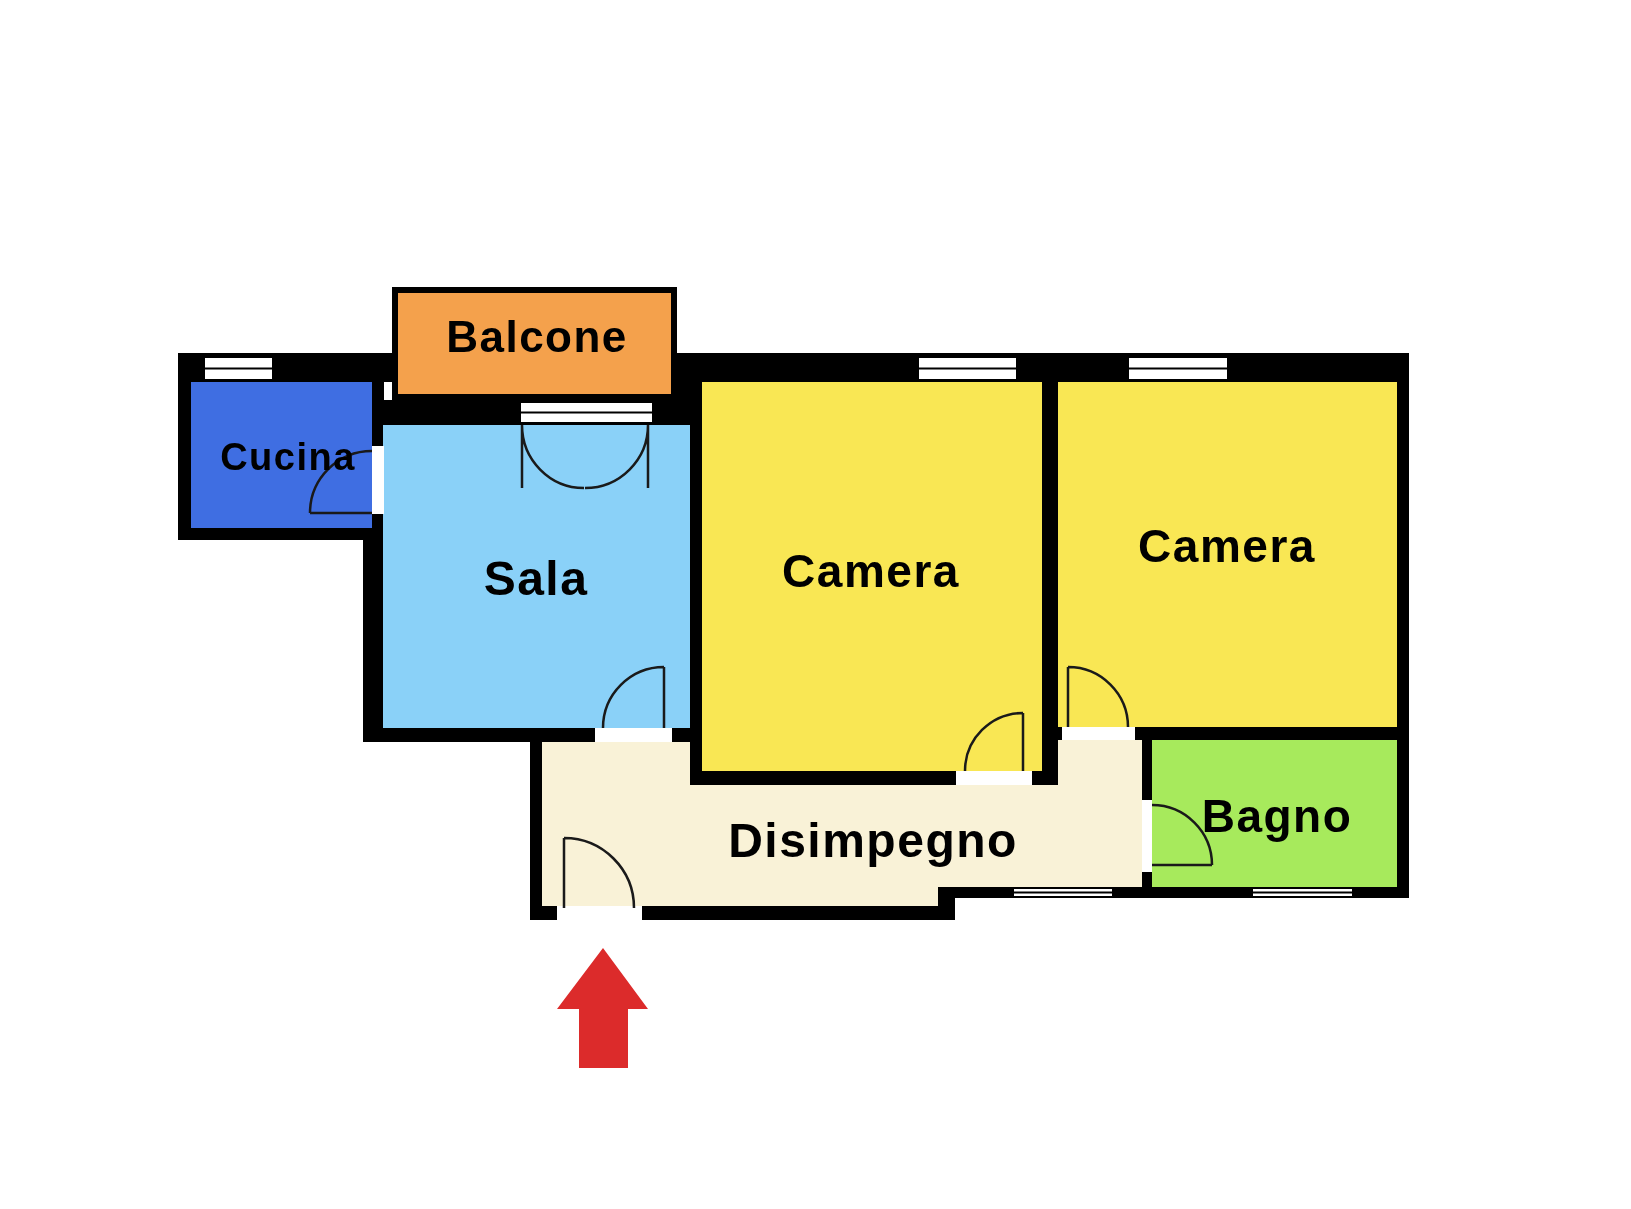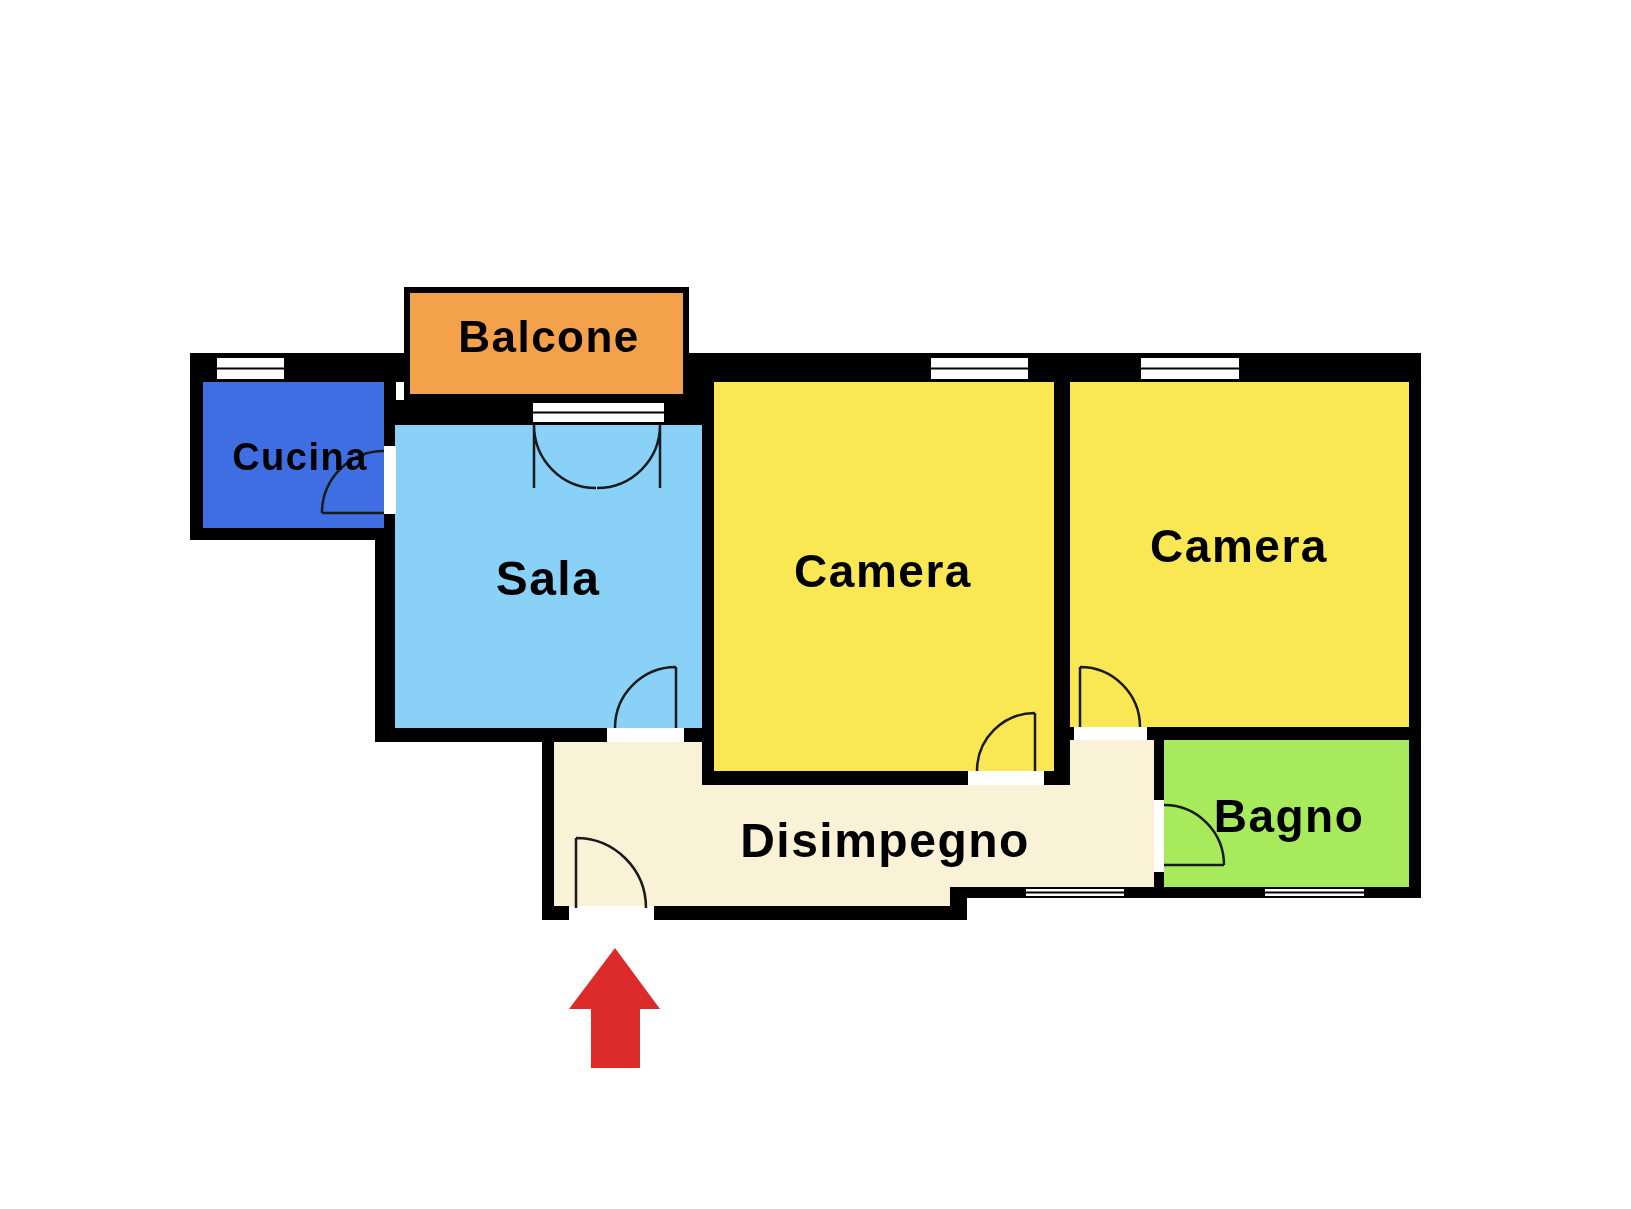--- a/index.html
+++ b/index.html
@@ -9,21 +9,20 @@
     width: 1631px;
     height: 1209px;
     overflow: hidden;
     font-family: "Liberation Sans", sans-serif;
   }
   .plan-wrap {
     position: relative;
     width: 1452px;
     height: 1209px;
     background: #ffffff;
-    margin-left: 12px;
   }
   svg { display: block; }
   .room-label {
     font-family: "Liberation Sans", "DejaVu Sans", sans-serif;
     font-weight: 700;
     fill: #000000;
     letter-spacing: 1.5px;
   }
   .wall { fill: #000000; }
   .window-pane { fill: #ffffff; stroke: #000000; stroke-width: 2; }

